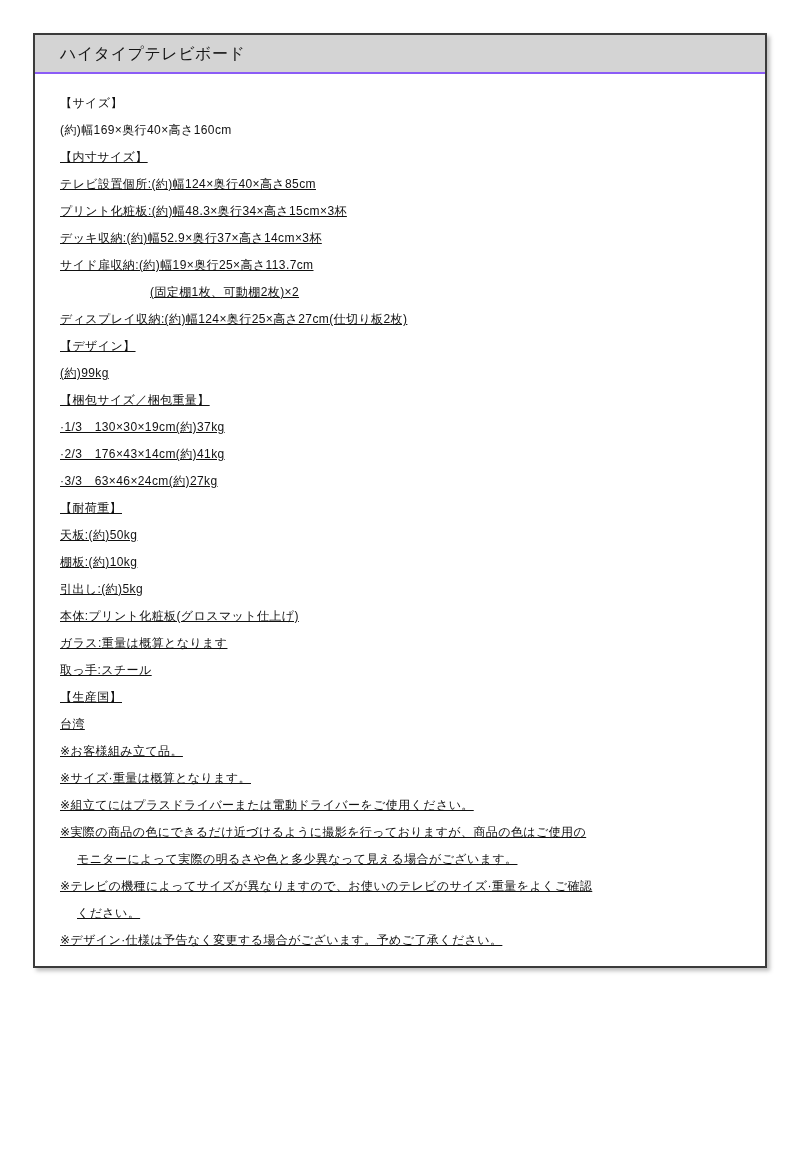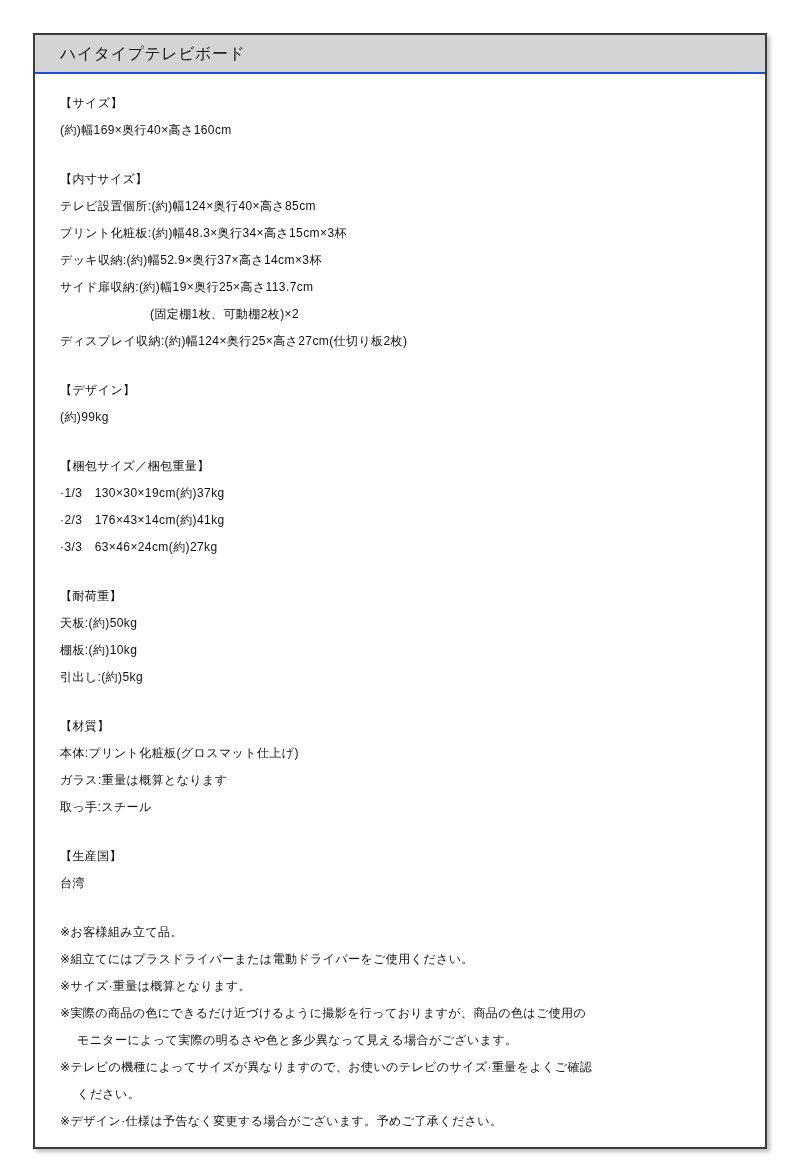--- a/index.html
+++ b/index.html
@@ -19,33 +19,33 @@
     width: 734px;
     box-sizing: border-box;
     border: 2px solid #3b3b3b;
     background: #ffffff;
     box-shadow: 3px 3px 4px rgba(0,0,0,0.25);
   }
   .spec-header {
     height: 37px;
     line-height: 37px;
     background: #d4d4d4;
-    border-bottom: 2px solid #1d4ed8;
+    border-bottom: 2px solid #8b5cf6;
     padding-left: 25px;
     font-size: 16px;
     color: #161616;
     letter-spacing: 0.5px;
   }
   .spec-body {
     padding: 16px 22px 12px 25px;
     font-size: 12px;
   }
   .section + .section,
   .notes {
-    margin-top: 22px;
+    text-decoration: underline;
   }
   .line {
     line-height: 27px;
     height: 27px;
     white-space: nowrap;
     letter-spacing: 0.4px;
   }
   .indent-shelf { padding-left: 90px; }
   .indent-cont  { padding-left: 17px; }
 </style>
@@ -88,35 +88,34 @@
     </div>
 
     <div class="section">
       <div class="line">【耐荷重】</div>
       <div class="line">天板:(約)50kg</div>
       <div class="line">棚板:(約)10kg</div>
       <div class="line">引出し:(約)5kg</div>
     </div>
 
     <div class="section">
-      <div class="line">【材質】</div>
       <div class="line">本体:プリント化粧板(グロスマット仕上げ)</div>
       <div class="line">ガラス:重量は概算となります</div>
       <div class="line">取っ手:スチール</div>
     </div>
 
     <div class="section">
       <div class="line">【生産国】</div>
       <div class="line">台湾</div>
     </div>
 
     <div class="notes">
       <div class="line">※お客様組み立て品。</div>
+      <div class="line">※サイズ·重量は概算となります。</div>
       <div class="line">※組立てにはプラスドライバーまたは電動ドライバーをご使用ください。</div>
-      <div class="line">※サイズ·重量は概算となります。</div>
       <div class="line">※実際の商品の色にできるだけ近づけるように撮影を行っておりますが、商品の色はご使用の</div>
       <div class="line indent-cont">モニターによって実際の明るさや色と多少異なって見える場合がございます。</div>
       <div class="line">※テレビの機種によってサイズが異なりますので、お使いのテレビのサイズ·重量をよくご確認</div>
       <div class="line indent-cont">ください。</div>
       <div class="line">※デザイン·仕様は予告なく変更する場合がございます。予めご了承ください。</div>
     </div>
 
   </div>
 </div>
 

